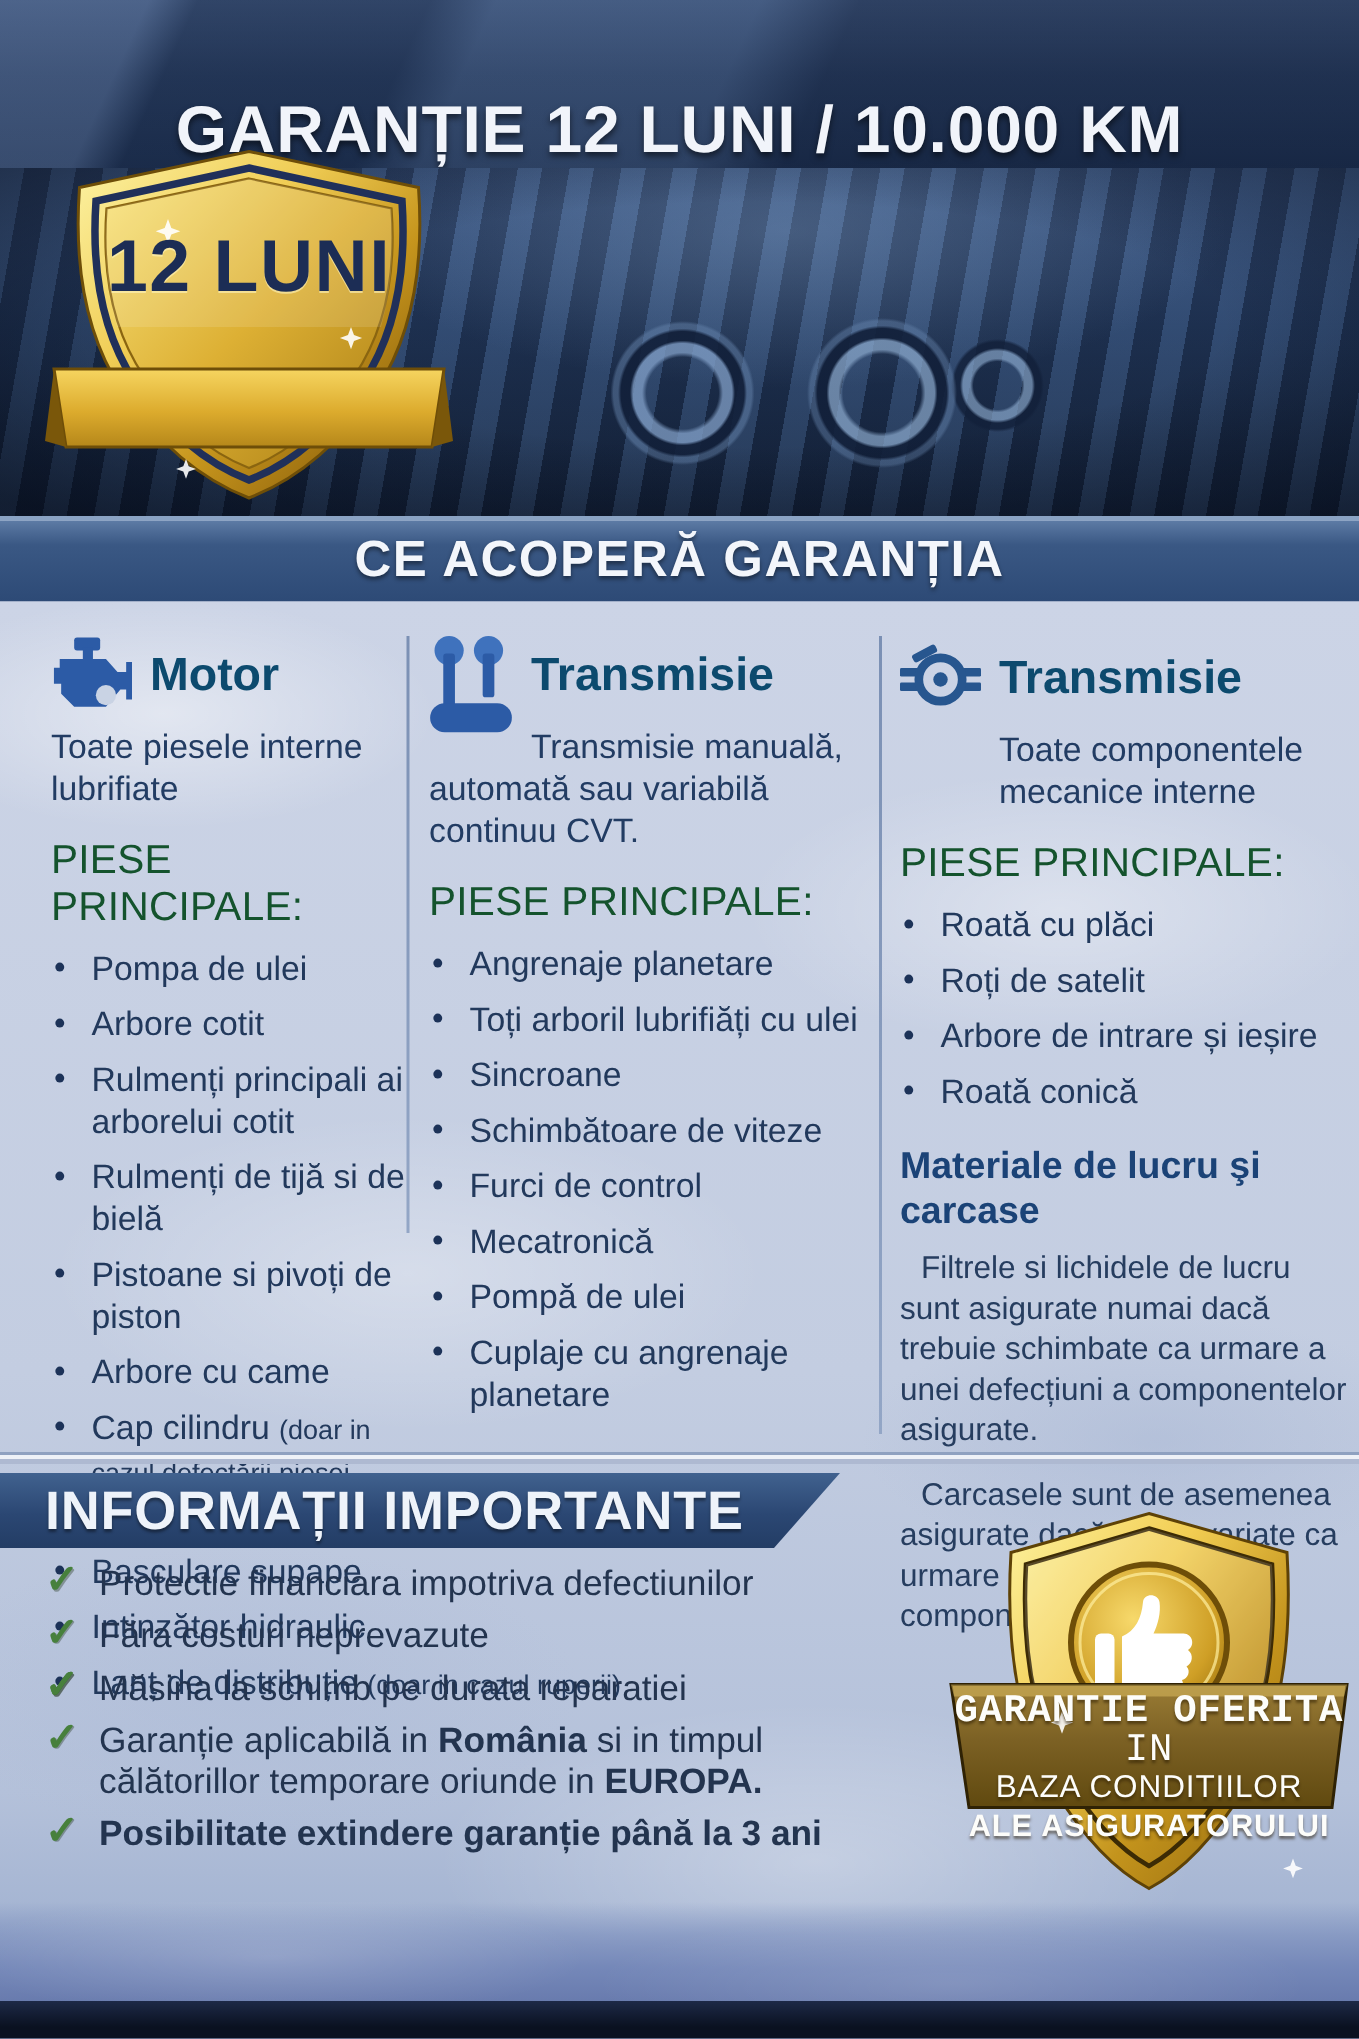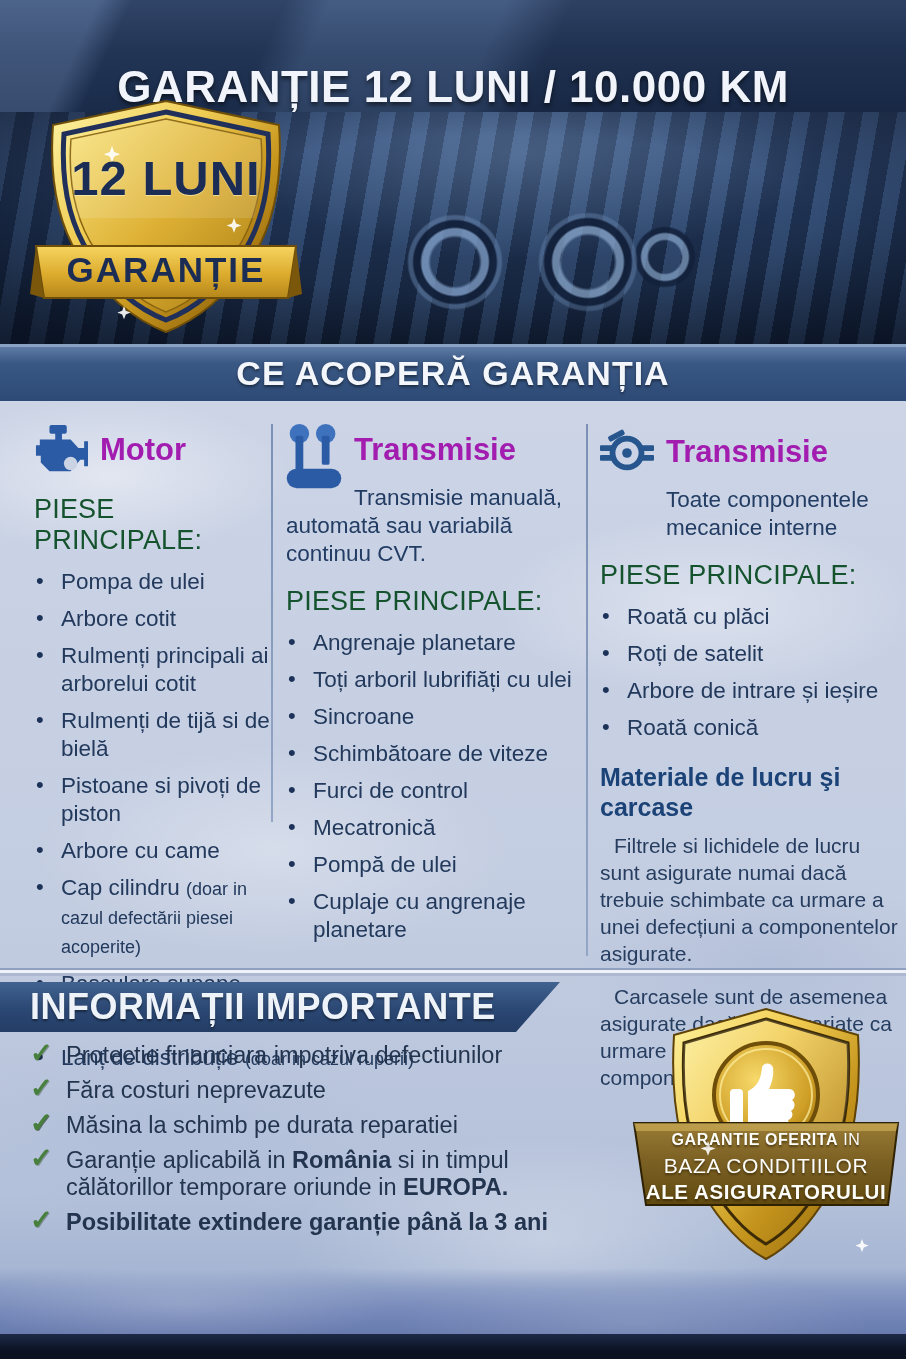--- a/index.html
+++ b/index.html
@@ -55,21 +55,21 @@
       radial-gradient(ellipse 320px 140px at 18% 78%, rgba(170,185,214,.40), rgba(0,0,0,0) 70%),
       radial-gradient(ellipse 360px 150px at 60% 90%, rgba(255,255,255,.30), rgba(0,0,0,0) 70%),
       linear-gradient(180deg,#ccd4e6 0%,#c3cde1 55%,#b4c1da 85%,#9aaccd 100%);}
 
   
   .col{position:absolute;color:#22395c;z-index:2;}
   .col1{left:34px;top:424px;width:240px;}
   .col2{left:286px;top:424px;width:298px;}
   .col3{left:600px;top:426px;width:298px;}
   .col .cicon{float:left;margin:0 12px 0 0;}
-  .col h2{margin:0;font-size:31px;line-height:52px;color:#a21caf;font-weight:bold;}
+  .col h2{margin:0;font-size:31px;line-height:52px;color:#0c4a6e;font-weight:bold;}
   .col .desc{font-size:22.5px;line-height:28px;color:#223c63;margin:8px 0 0;}
   .col3 .cicon{margin-bottom:58px;}
   .piese{clear:both;font-weight:normal;font-size:27px;color:#14532d;margin:18px 0 12px;letter-spacing:.2px;}
   .bullets{margin:0;padding:0;}
   .bullet{position:relative;padding-left:27px;font-size:22.5px;line-height:28px;margin-bottom:9px;color:#22395c;}
   .bullet .dot{position:absolute;left:2px;top:-1px;color:#1c3258;font-size:22px;}
   .note{font-size:18px;}
   .wide{white-space:nowrap;}
   .materiale{font-size:25px;line-height:30px;font-weight:bold;color:#1b4377;margin:20px 0 10px;}
   .mat-p{font-size:21px;line-height:27px;color:#263d5f;text-indent:14px;margin:0 0 16px;}
@@ -93,21 +93,21 @@
   .chk-row{position:relative;padding-left:36px;font-size:23.5px;line-height:27px;
     color:#23344f;margin-bottom:8px;}
   .check{position:absolute;left:0;top:-2px;color:#47803c;font-size:27px;font-weight:bold;
     text-shadow:1px 1px 0 rgba(25,45,18,.35);}
 
   
   .gold-badge{position:absolute;left:632px;top:1003px;width:268px;height:272px;z-index:4;}
   .gold-badge svg{position:absolute;left:0;top:0;}
   .plaque-text{position:absolute;left:4px;right:4px;top:124px;text-align:center;color:#fdfdfa;}
   .plaque-line{line-height:26px;letter-spacing:.6px;text-shadow:0 2px 2px rgba(40,25,0,.55);}
-  .plaque-text div:nth-of-type(1){font-size:16px;}
+  .plaque-text div:nth-of-type(1){font-size:26px;font-family:Liberation Mono, monospace;}
   .plaque-text div:nth-of-type(2){font-size:21px;}
   .plaque-text div:nth-of-type(3){font-size:20.5px;font-weight:bold;}
 
   
   .bottom-denim{position:absolute;left:0;top:1268px;width:906px;height:91px;z-index:1;
     background:
       radial-gradient(ellipse 300px 60px at 20% 40%, rgba(255,255,255,.18), rgba(0,0,0,0) 70%),
       radial-gradient(ellipse 340px 70px at 70% 60%, rgba(255,255,255,.14), rgba(0,0,0,0) 70%),
       linear-gradient(180deg, rgba(122,141,188,0) 0, rgba(122,141,188,.65) 22px, #7487b8 45px, #5b6da2 100%);}
   .bottom-strip{position:absolute;left:0;top:1334px;width:906px;height:25px;z-index:6;
@@ -154,21 +154,20 @@
       <path d="M8 148 L268 148 L260 200 L16 200 Z" fill="url(#g3)" stroke="#6e4e08" stroke-width="2"></path>
       <path d="M8 148 L16 200 L2 196 Z" fill="#7a570a"></path>
       <path d="M268 148 L260 200 L274 196 Z" fill="#7a570a"></path>
       <g fill="#ffffff" opacity="0.9">
         <path d="M84 48 l2.2 6 6 2.2 -6 2.2 -2.2 6 -2.2 -6 -6 -2.2 6 -2.2 Z"></path>
         <path d="M206 120 l2 5.4 5.4 2 -5.4 2 -2 5.4 -2 -5.4 -5.4 -2 5.4 -2 Z"></path>
         <path d="M96 208 l1.8 4.8 4.8 1.8 -4.8 1.8 -1.8 4.8 -1.8 -4.8 -4.8 -1.8 4.8 -1.8 Z"></path>
       </g>
     </svg>
     <div class="badge-months">12 LUNI</div>
-    <div class="badge-ribbon-label">GARANȚIE</div>
   </div>
 
   <div class="coverage-banner">
     <span>CE ACOPERĂ GARANȚIA</span>
   </div>
 
   <div class="paper-texture"></div>
 
   <div class="vdiv vdiv1"></div>
   <div class="vdiv vdiv2"></div>
@@ -178,20 +177,21 @@
       <svg width="54" height="52" viewBox="0 0 56 54">
         <g fill="#2c5ba6">
           <rect x="16" y="1" width="18" height="9" rx="2"></rect>
           <rect x="22" y="8" width="7" height="9"></rect>
           <path d="M6 16 h32 l8 9 h6 v-7 h8 v26 h-8 v-7 h-4 l-10 12 H16 l-9 -9 v-7 H2 v-11 h4 z"></path>
           <circle cx="38" cy="41" r="7" fill="#c9d3e4"></circle>
         </g>
       </svg>
     </span>
     <h2>Motor</h2>
+    <p class="desc">Toate piesele interne lubrifiate</p>
     <div class="piese">PIESE PRINCIPALE:</div>
     <div class="bullets">
 
         <div class="bullet">
           <span class="dot">•</span><span>Pompa de ulei</span>
         </div>
 
         <div class="bullet">
           <span class="dot">•</span><span>Arbore cotit</span>
         </div>

